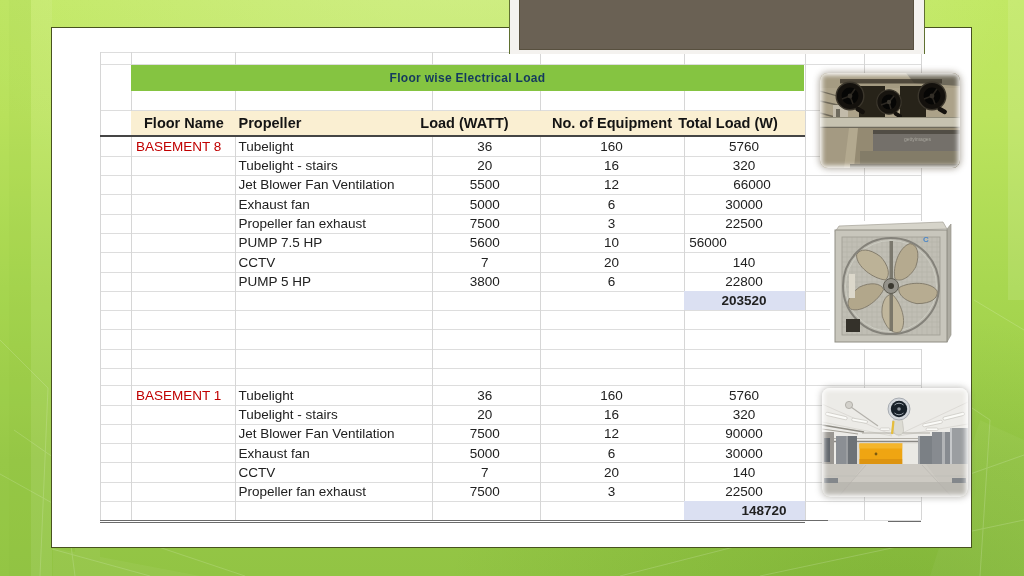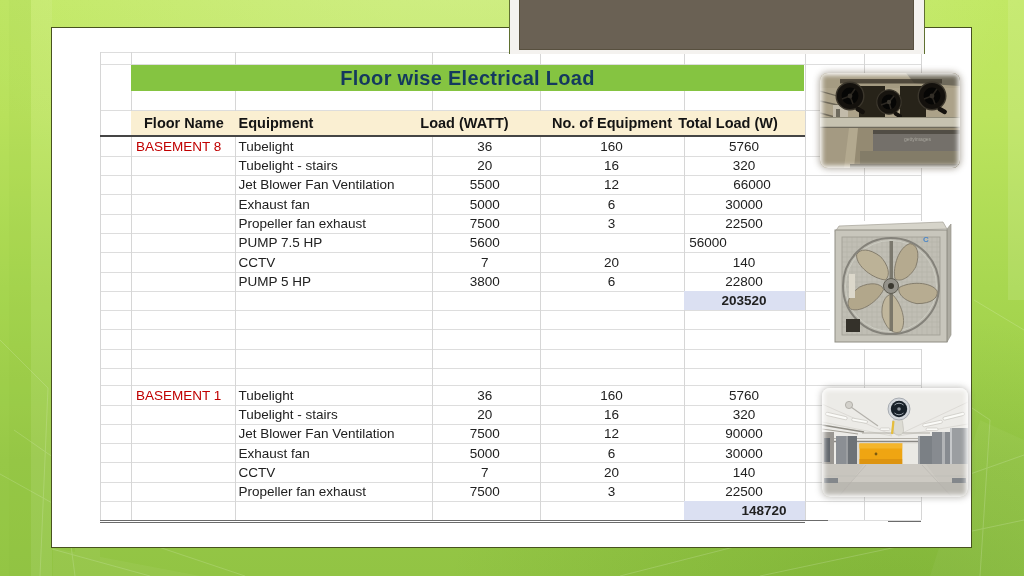--- a/index.html
+++ b/index.html
@@ -17,21 +17,21 @@
         background:#ffffff;border:1.5px solid #47521f;}
   #topframe{position:absolute;left:509px;top:-6px;width:414px;height:60px;
         background:#f4f2ef;border-left:1.5px solid #5f7030;border-right:1.5px solid #5f7030;}
   #darkrect{position:absolute;left:9px;top:2px;width:393px;height:52px;
         background:#6a6154;border:1px solid #58503f;}
   
   .vline{position:absolute;width:1px;background:#d6d6d6;top:52px;height:468px;}
   .hline{position:absolute;height:1px;background:#dddddd;left:100px;width:821px;}
   #greenbar{position:absolute;left:131px;top:64.5px;width:673px;height:26.5px;background:#85c441;}
   #titletxt{position:absolute;left:131px;top:64.5px;width:673px;height:26.5px;
-     line-height:26.5px;text-align:center;font-weight:bold;font-size:20px;letter-spacing:0.3px;color:#14395e;}
+     line-height:26.5px;text-align:center;font-weight:bold;font-size:12px;letter-spacing:0.3px;color:#14395e;}
   #creambar{position:absolute;left:131px;top:111px;width:674px;height:24.5px;background:#faefd2;}
   #headuline{position:absolute;left:100px;top:135.2px;width:705px;height:1.8px;background:#454545;}
   .hdr{position:absolute;top:111px;height:24.5px;line-height:25px;font-weight:bold;font-size:14.5px;color:#141414;}
   .row{position:absolute;height:19.27px;line-height:19.27px;font-size:13.5px;color:#212121;}
   .num{text-align:center;}
   .red{color:#c00000;}
   .tot{font-weight:bold;}
   .totbg{position:absolute;left:683.5px;width:121px;height:19.3px;background:#dbe0f2;}
   .feather{position:absolute;inset:0;box-shadow:inset 0 0 5px 2px #ffffff;pointer-events:none;}
 </style>
@@ -100,21 +100,21 @@
     <div class="vline" style="left:539.5px"></div>
     <div class="vline" style="left:683.5px"></div>
     <div class="vline" style="left:804.5px"></div>
     <div class="vline" style="left:864px"></div>
     <div class="vline" style="left:920.5px"></div>
     <div id="greenbar"></div>
     <div id="titletxt">Floor wise Electrical Load</div>
     <div id="creambar"></div>
     <div id="headuline"></div>
     <div class="hdr" style="left:144px;">Floor Name</div>
-    <div class="hdr" style="left:238.5px;">Equipment</div>
+    <div class="hdr" style="left:238.5px;">Propeller</div>
     <div class="hdr num" style="left:400px;width:129px;">Load (WATT)</div>
     <div class="hdr" style="left:540px;width:144px;text-align:center;">No. of Equipment</div>
     <div class="hdr num" style="left:660px;width:136px;">Total Load (W)</div>
     <div class="row red" style="left:136px;top:136.90px;">BASEMENT 8</div>
     <div class="row" style="left:238.5px;top:136.90px;">Tubelight</div>
     <div class="row num" style="left:433px;width:103.5px;top:136.90px;">36</div>
     <div class="row num" style="left:540px;width:143px;top:136.90px;">160</div>
     <div class="row num" style="left:684px;width:120px;top:136.90px;">5760</div>
     <div class="row" style="left:238.5px;top:156.17px;">Tubelight - stairs</div>
     <div class="row num" style="left:433px;width:103.5px;top:156.17px;">20</div>
@@ -127,20 +127,21 @@
     <div class="row" style="left:238.5px;top:194.71px;">Exhaust fan</div>
     <div class="row num" style="left:433px;width:103.5px;top:194.71px;">5000</div>
     <div class="row num" style="left:540px;width:143px;top:194.71px;">6</div>
     <div class="row num" style="left:684px;width:120px;top:194.71px;">30000</div>
     <div class="row" style="left:238.5px;top:213.98px;">Propeller fan exhaust</div>
     <div class="row num" style="left:433px;width:103.5px;top:213.98px;">7500</div>
     <div class="row num" style="left:540px;width:143px;top:213.98px;">3</div>
     <div class="row num" style="left:684px;width:120px;top:213.98px;">22500</div>
     <div class="row" style="left:238.5px;top:233.25px;">PUMP 7.5 HP</div>
     <div class="row num" style="left:433px;width:103.5px;top:233.25px;">5600</div>
+    <div class="row num" style="left:540px;width:143px;top:233.25px;">10</div>
     <div class="row num" style="left:648px;width:120px;top:233.25px;">56000</div>
     <div class="row" style="left:238.5px;top:252.52px;">CCTV</div>
     <div class="row num" style="left:433px;width:103.5px;top:252.52px;">7</div>
     <div class="row num" style="left:540px;width:143px;top:252.52px;">20</div>
     <div class="row num" style="left:684px;width:120px;top:252.52px;">140</div>
     <div class="row" style="left:238.5px;top:271.79px;">PUMP 5 HP</div>
     <div class="row num" style="left:433px;width:103.5px;top:271.79px;">3800</div>
     <div class="row num" style="left:540px;width:143px;top:271.79px;">6</div>
     <div class="row num" style="left:684px;width:120px;top:271.79px;">22800</div>
     <div class="totbg" style="top:290.9px;"></div>

